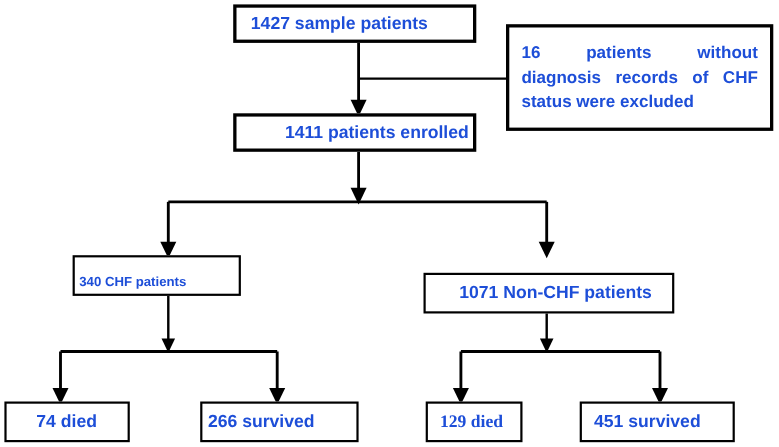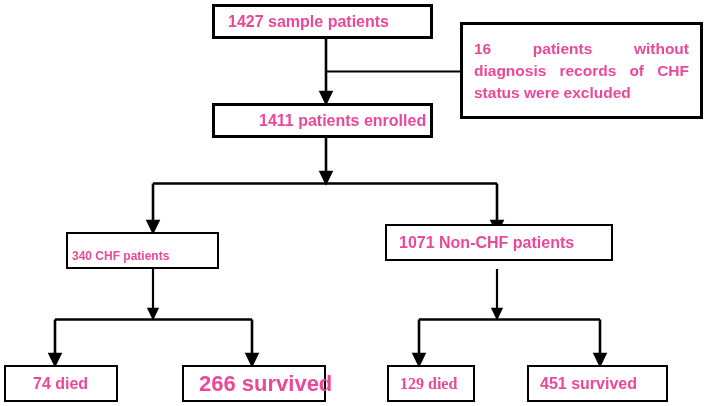--- a/index.html
+++ b/index.html
@@ -33,21 +33,21 @@
     display: flex;
     align-items: center;
     z-index: 2;
   }
   .node.thin {
     border-width: 2px;
   }
   .node-label {
     font-family: "Liberation Sans", sans-serif;
     font-weight: bold;
-    color: #ec4899;
+    color: #1d4ed8;
     line-height: 1.25;
     white-space: nowrap;
   }
   
   #node-sample {
     left: 212px; top: 4px; width: 221px; height: 35px;
     justify-content: flex-start;
   }
   #node-sample .node-label { font-size: 16px; padding-left: 13px; }
 
@@ -74,38 +74,38 @@
   #node-enrolled .node-label { font-size: 16px; padding-left: 13px; }
 
   
   #node-chf {
     left: 66px; top: 232px; width: 153px; height: 37px;
     justify-content: flex-start;
   }
   #node-chf .node-label { font-size: 12px; padding-left: 4px; margin-top: 12px; }
 
   #node-nonchf {
-    left: 385px; top: 224px; width: 228px; height: 37px;
-    justify-content: flex-start;
+    left: 385px; top: 248px; width: 228px; height: 37px;
+    justify-content: center;
   }
   #node-nonchf .node-label { font-size: 16px; padding-left: 12px; }
 
   
   #node-chf-died {
     left: 4px; top: 365px; width: 114px; height: 37px;
     justify-content: flex-start;
     padding-left: 16px;
   }
   #node-chf-died .node-label { font-size: 16px; padding-left: 11px; }
 
   #node-chf-survived {
     left: 182px; top: 365px; width: 144px; height: 37px;
     justify-content: flex-start;
   }
-  #node-chf-survived .node-label { font-size: 22px; padding-left: 15px; }
+  #node-chf-survived .node-label { font-size: 16px; padding-left: 5px; }
 
   #node-nonchf-died {
     left: 387px; top: 365px; width: 88px; height: 37px;
     justify-content: flex-start;
   }
   #node-nonchf-died .node-label { font-size: 16px; padding-left: 11px; font-family: Liberation Serif, serif; }
 
   #node-nonchf-survived {
     left: 527px; top: 365px; width: 141px; height: 37px;
     justify-content: flex-start;

